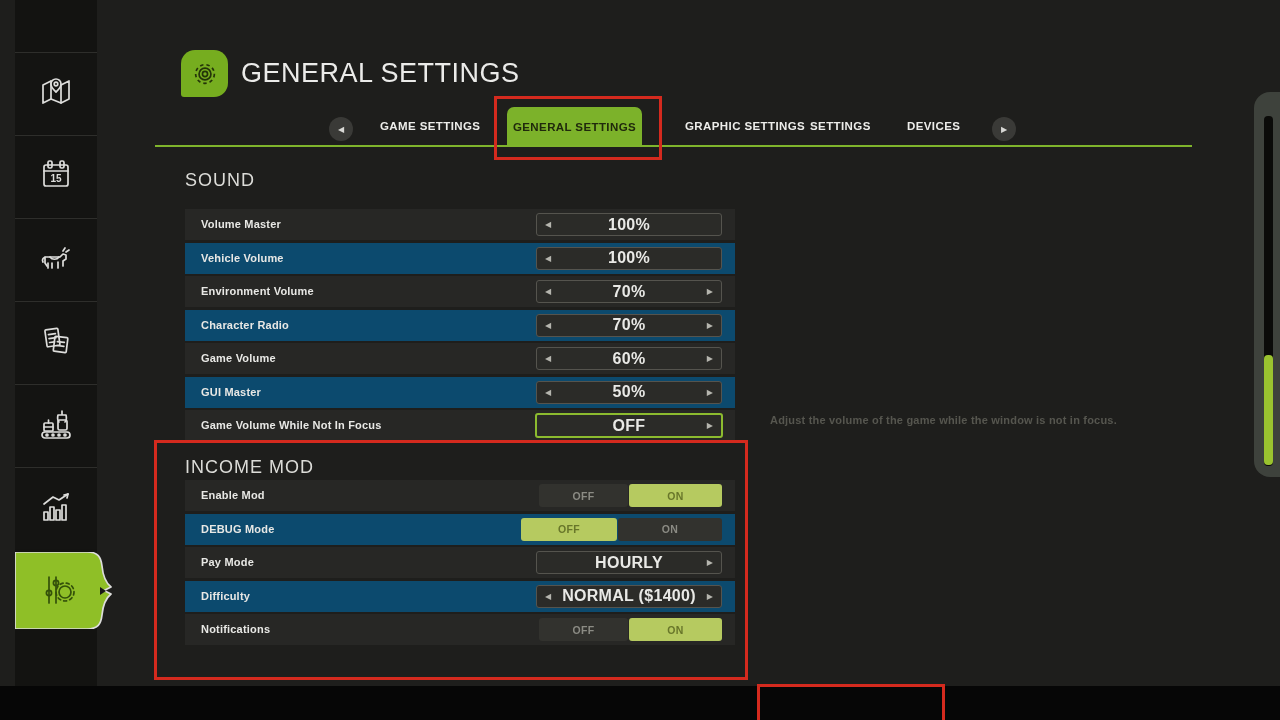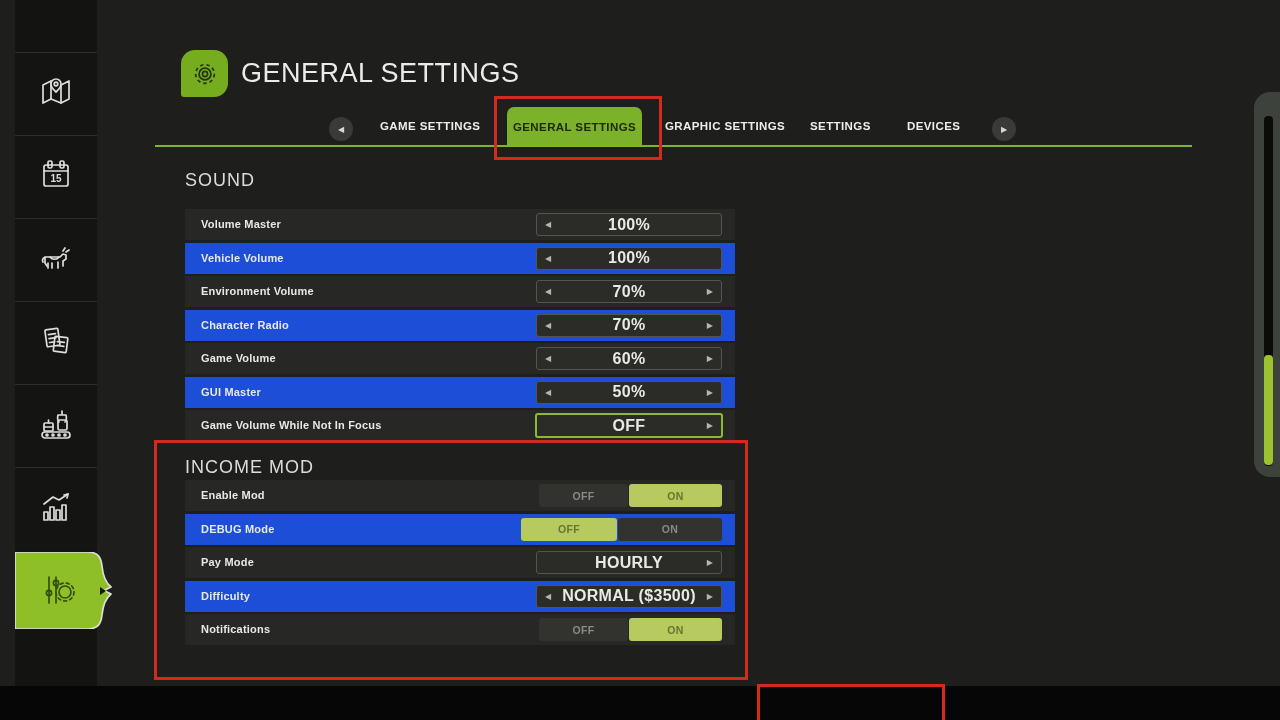--- a/index.html
+++ b/index.html
@@ -32,21 +32,21 @@
   .tab-label{position:absolute;top:120px;font-size:11.5px;font-weight:bold;color:#ededea;letter-spacing:.4px;}
   #tab-active{position:absolute;left:507px;top:107px;width:135px;height:39px;background:#7cb22a;
               border-radius:7px 7px 0 0;display:flex;align-items:center;justify-content:center;
               font-size:11.5px;font-weight:bold;color:#20290c;letter-spacing:.4px;}
   #tab-underline{position:absolute;left:155px;top:145px;width:1037px;height:2px;background:#7fb42c;}
 
   
   .section-title{position:absolute;left:185px;font-size:18px;color:#dcdcd8;letter-spacing:1px;}
   .rows{position:absolute;left:185px;width:550px;}
   .srow{position:relative;height:31px;margin-bottom:2.5px;background:#272725;text-decoration:underline;}
-  .srow.alt{background:#1d4ed8;}
+  .srow.alt{background:#0c4a6e;}
   .srow .rlabel{position:absolute;left:16px;top:9px;font-size:11px;font-weight:bold;color:#e8e8e5;letter-spacing:.2px;}
   .stepper{position:absolute;right:13px;top:4px;width:184px;height:21px;background:#2b2b28;
            border:1px solid #55544e;border-radius:3px;display:flex;align-items:center;justify-content:center;}
   .stepper.focused{border:2px solid #8cbb2f;right:12px;top:3px;}
   .stepper .val{font-size:16px;font-weight:bold;color:#e9e9e6;letter-spacing:.3px;}
   .stepper .arr{position:absolute;top:0;height:100%;display:flex;align-items:center;font-size:8px;color:#b5b5ae;}
   .stepper .arr.l{left:8px;}
   .stepper .arr.r{right:8px;}
   .toggle{position:absolute;right:13px;top:4px;display:flex;gap:1px;}
   .tbtn{height:23px;display:flex;align-items:center;justify-content:center;border-radius:3px;
@@ -174,21 +174,21 @@
       <circle cx="20" cy="20" r="3"></circle>
     </svg>
   </div>
   <div id="page-title">GENERAL SETTINGS</div>
 
   <div class="tab-circle" style="left:329px">
     <span>◀</span>
   </div>
   <div class="tab-label" style="left:380px">GAME SETTINGS</div>
   <div id="tab-active">GENERAL SETTINGS</div>
-  <div class="tab-label" style="left:665px">GRAPHIC SETTINGS</div>
+  <div class="tab-label" style="left:685px">GRAPHIC SETTINGS</div>
   <div class="tab-label" style="left:810px">SETTINGS</div>
   <div class="tab-label" style="left:907px">DEVICES</div>
   <div class="tab-circle" style="left:992px">
     <span>▶</span>
   </div>
   <div id="tab-underline"></div>
 
   <div class="section-title" style="top:170px">SOUND</div>
   <div class="rows" id="sound-rows" style="top:209px">
       <div class="srow">
@@ -266,33 +266,34 @@
         <span class="rlabel">Pay Mode</span>
         <div class="stepper">
           <span class="val">HOURLY</span>
           <span class="arr r">▶</span>
         </div>
       </div>
       <div class="srow alt">
         <span class="rlabel">Difficulty</span>
         <div class="stepper">
           <span class="arr l">◀</span>
-          <span class="val">NORMAL ($3500)</span>
+          <span class="val">NORMAL ($1400)</span>
           <span class="arr r">▶</span>
         </div>
       </div>
       <div class="srow">
         <span class="rlabel">Notifications</span>
         <div class="toggle">
           <div class="tbtn off">OFF</div>
           <div class="tbtn on active">ON</div>
         </div>
       </div>
     </div>
 
+  <div id="desc">Adjust the volume of the game while the window is not in focus.</div>
   <div id="scroll-housing"></div>
   <div id="scroll-track"></div>
   <div id="scroll-thumb"></div>
 
   <div id="footer">
     
     
     
     
     

